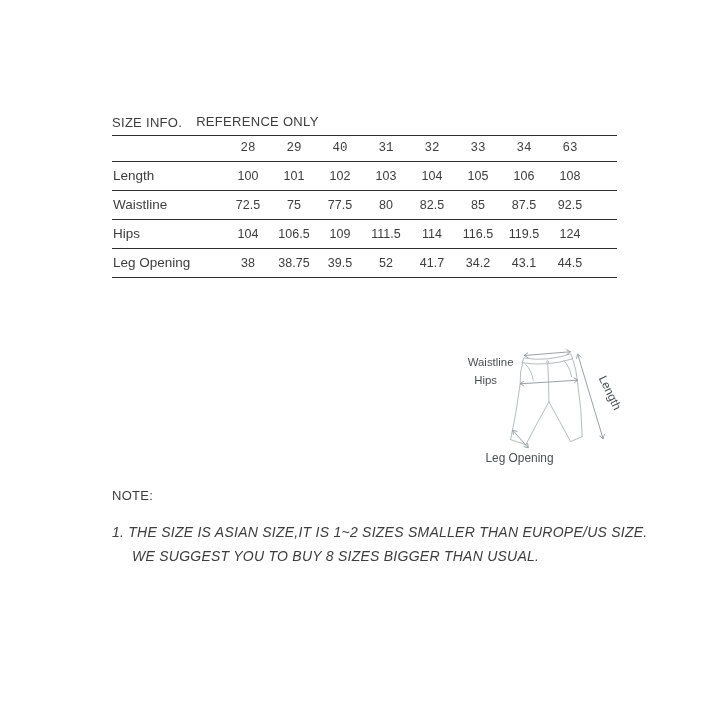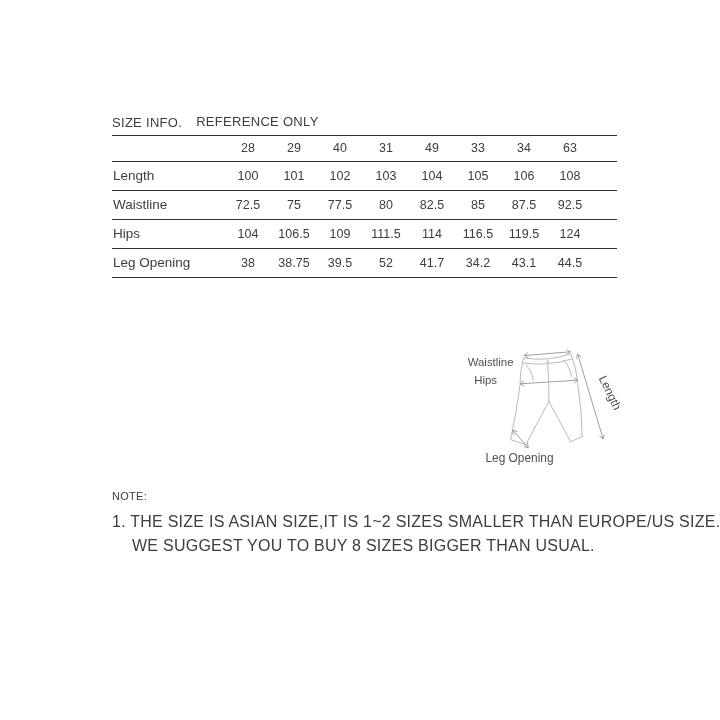--- a/index.html
+++ b/index.html
@@ -21,55 +21,55 @@
     display:flex;align-items:flex-end;padding-bottom:5px;gap:14px;
   }
   .title{font-size:13px;letter-spacing:.3px;}
   .subtitle{font-size:13px;letter-spacing:.3px;padding-bottom:1px;}
   
   .size-table{position:absolute;left:112px;top:136px;width:505px;}
   .trow{
     display:grid;grid-template-columns:113px repeat(8,46px) 1fr;
     align-items:center;height:29px;border-bottom:1.5px solid var(--rule);
   }
-  .trow.thead{height:25.5px;}
+  .trow.thead{height:25.5px;font-family:Liberation Mono, monospace;}
   .cell{white-space:nowrap;}
   .label-cell{font-size:13.5px;padding-left:1px;}
   .num-cell{font-size:12.5px;text-align:center;}
   
   .diagram{position:absolute;left:440px;top:330px;width:290px;height:150px;}
   .pants{stroke:var(--diagram_outline);fill:none;stroke-width:1;stroke-linecap:round;stroke-linejoin:round;}
   .arrow{stroke:var(--diagram_arrow);fill:none;stroke-width:.9;stroke-linecap:round;}
   .ah-path{stroke:var(--diagram_arrow,#8f969a);fill:none;stroke-width:1;}
   .dlabel{fill:var(--diagram_label);font-family:"Liberation Sans",sans-serif;font-size:11.4px;}
   .dlabel.big{font-size:11.9px;}
   
   .notes{position:absolute;left:112px;top:486px;width:514px;}
-  .notes-heading{font-size:11px;line-height:20px;letter-spacing:.3px;margin-bottom:4px;}
-  .note-line{font-size:16px;line-height:24px;letter-spacing:.25px;white-space:nowrap;}
+  .notes-heading{font-size:13px;line-height:20px;letter-spacing:.3px;margin-bottom:14px;}
+  .note-line{font-size:14px;line-height:24px;letter-spacing:.25px;white-space:nowrap;font-style:italic;}
   .note-line.indent{padding-left:20px;}
 </style>
 </head>
 <body>
 
 <div class="page">
 
   <div class="titlebar">
     <span class="title">SIZE INFO.</span>
     <span class="subtitle">REFERENCE ONLY</span>
   </div>
 
   <div class="size-table" id="size-table">
       <div class="trow thead">
         <div class="cell label-cell"></div>
         <div class="cell num-cell">28</div>
         <div class="cell num-cell">29</div>
         <div class="cell num-cell">40</div>
         <div class="cell num-cell">31</div>
-        <div class="cell num-cell">49</div>
+        <div class="cell num-cell">32</div>
         <div class="cell num-cell">33</div>
         <div class="cell num-cell">34</div>
         <div class="cell num-cell">63</div>
         <div class="cell"></div>
       </div>
       <div class="trow">
         <div class="cell label-cell">Length</div>
         <div class="cell num-cell">100</div>
         <div class="cell num-cell">101</div>
         <div class="cell num-cell">102</div>

